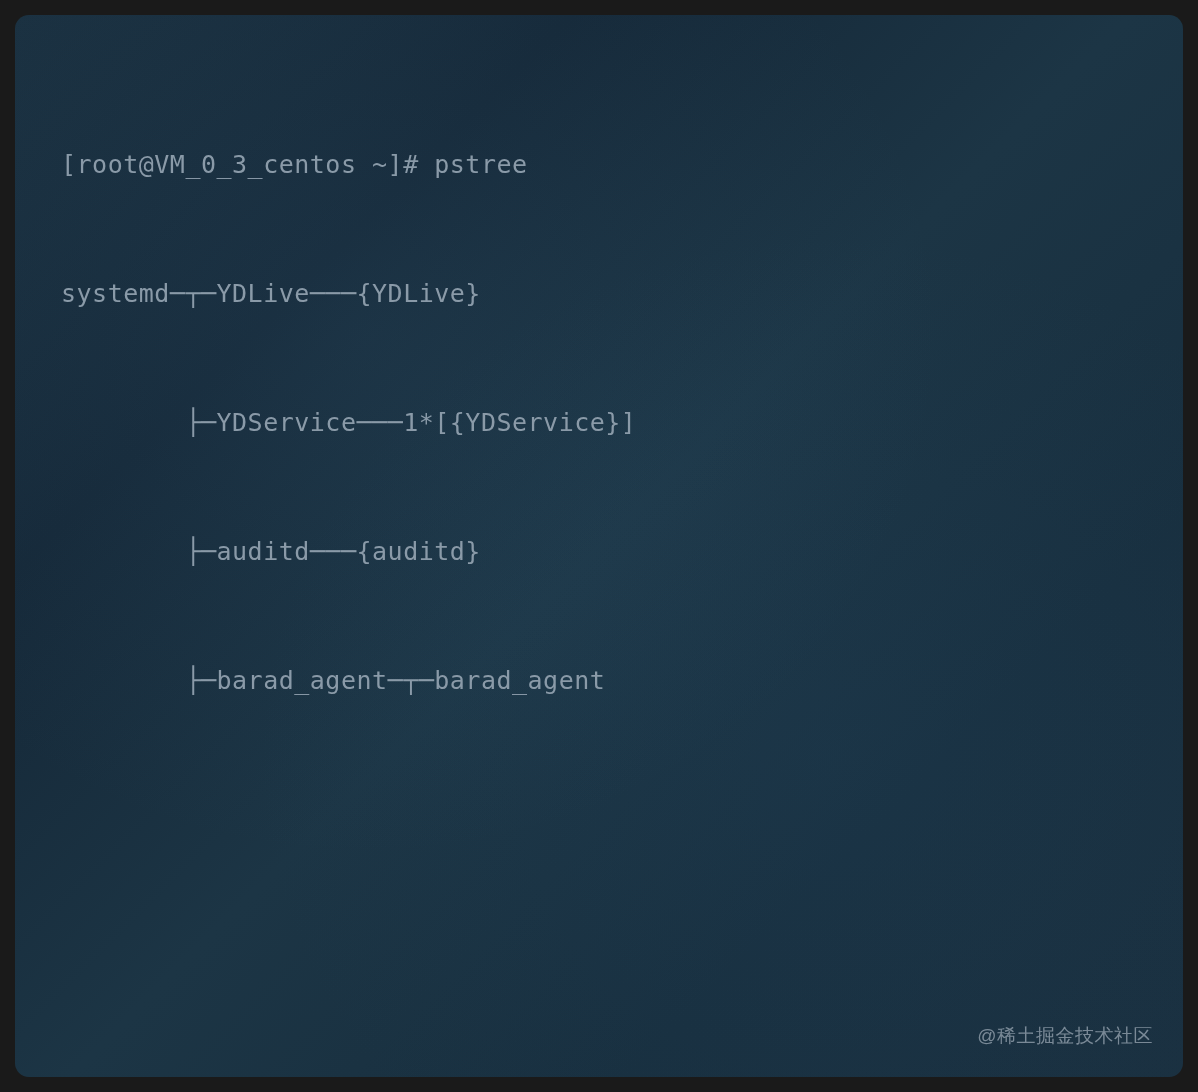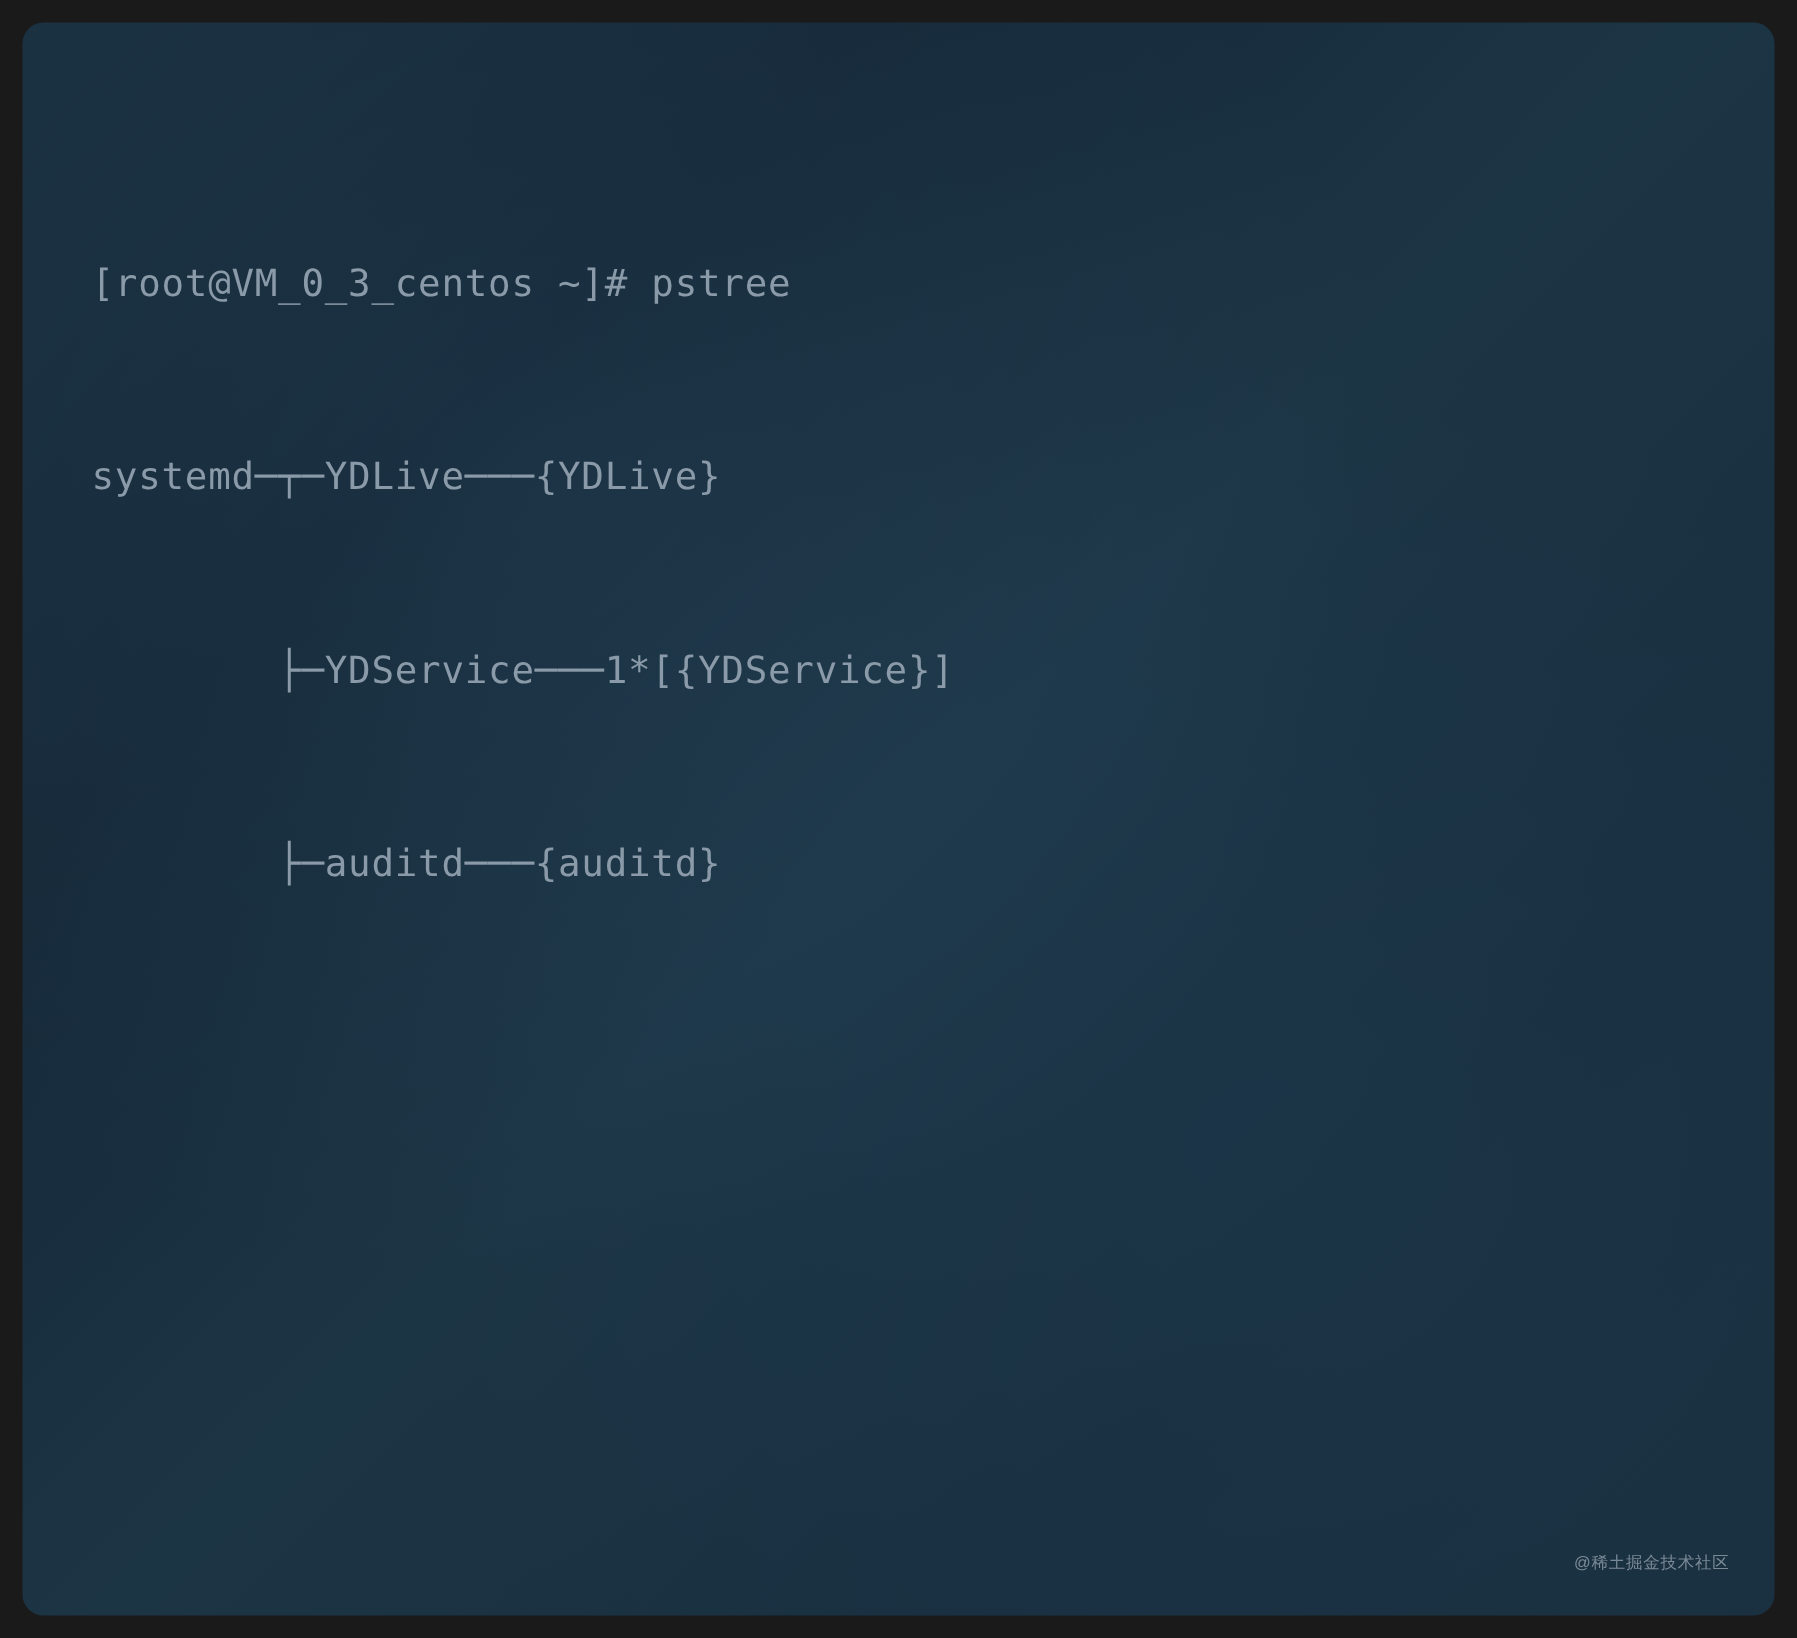--- a/index.html
+++ b/index.html
@@ -14,21 +14,21 @@
       justify-content: center;
       min-height: 1092px;
       width: 1198px;
       font-family: "Courier New", monospace;
     }
     .terminal-window {
       width: 1168px;
       height: 1062px;
       background: linear-gradient(135deg, #1a3040 0%, #152838 25%, #1c3545 50%, #182f3f 75%, #1a3040 100%);
       border-radius: 14px;
-      padding: 66px 46px;
+      padding: 42px 46px;
       overflow: hidden;
       position: relative;
     }
     .terminal-window::before {
       content: "";
       position: absolute;
       inset: 0;
       background:
         radial-gradient(ellipse at 30% 30%, rgba(70,120,150,0.12) 0%, transparent 50%),
         radial-gradient(ellipse at 70% 70%, rgba(40,80,110,0.15) 0%, transparent 50%);
@@ -41,35 +41,36 @@
       line-height: 1.72;
       white-space: pre;
       font-weight: 500;
       letter-spacing: 0.5px;
       font-family: "DejaVu Sans Mono", "Menlo", "Consolas", monospace;
     }
     .watermark {
       position: absolute;
       bottom: 28px;
       right: 30px;
-      font-size: 11px;
+      font-size: 19px;
       color: rgba(200,210,220,0.55);
       font-family: sans-serif;
       letter-spacing: 0.5px;
     }
   </style>
 </head>
 <body>
 
 <div class="terminal-window">
   <div class="terminal-content">
     <div>[root@VM_0_3_centos ~]# pstree</div>
     <div>systemd─┬─YDLive───{YDLive}</div>
     <div>        ├─YDService───1*[{YDService}]</div>
     <div>        ├─auditd───{auditd}</div>
+    <div>        ├─barad_agent─┬─barad_agent</div>
     
     
     
     
     
     
     
     
     
     

